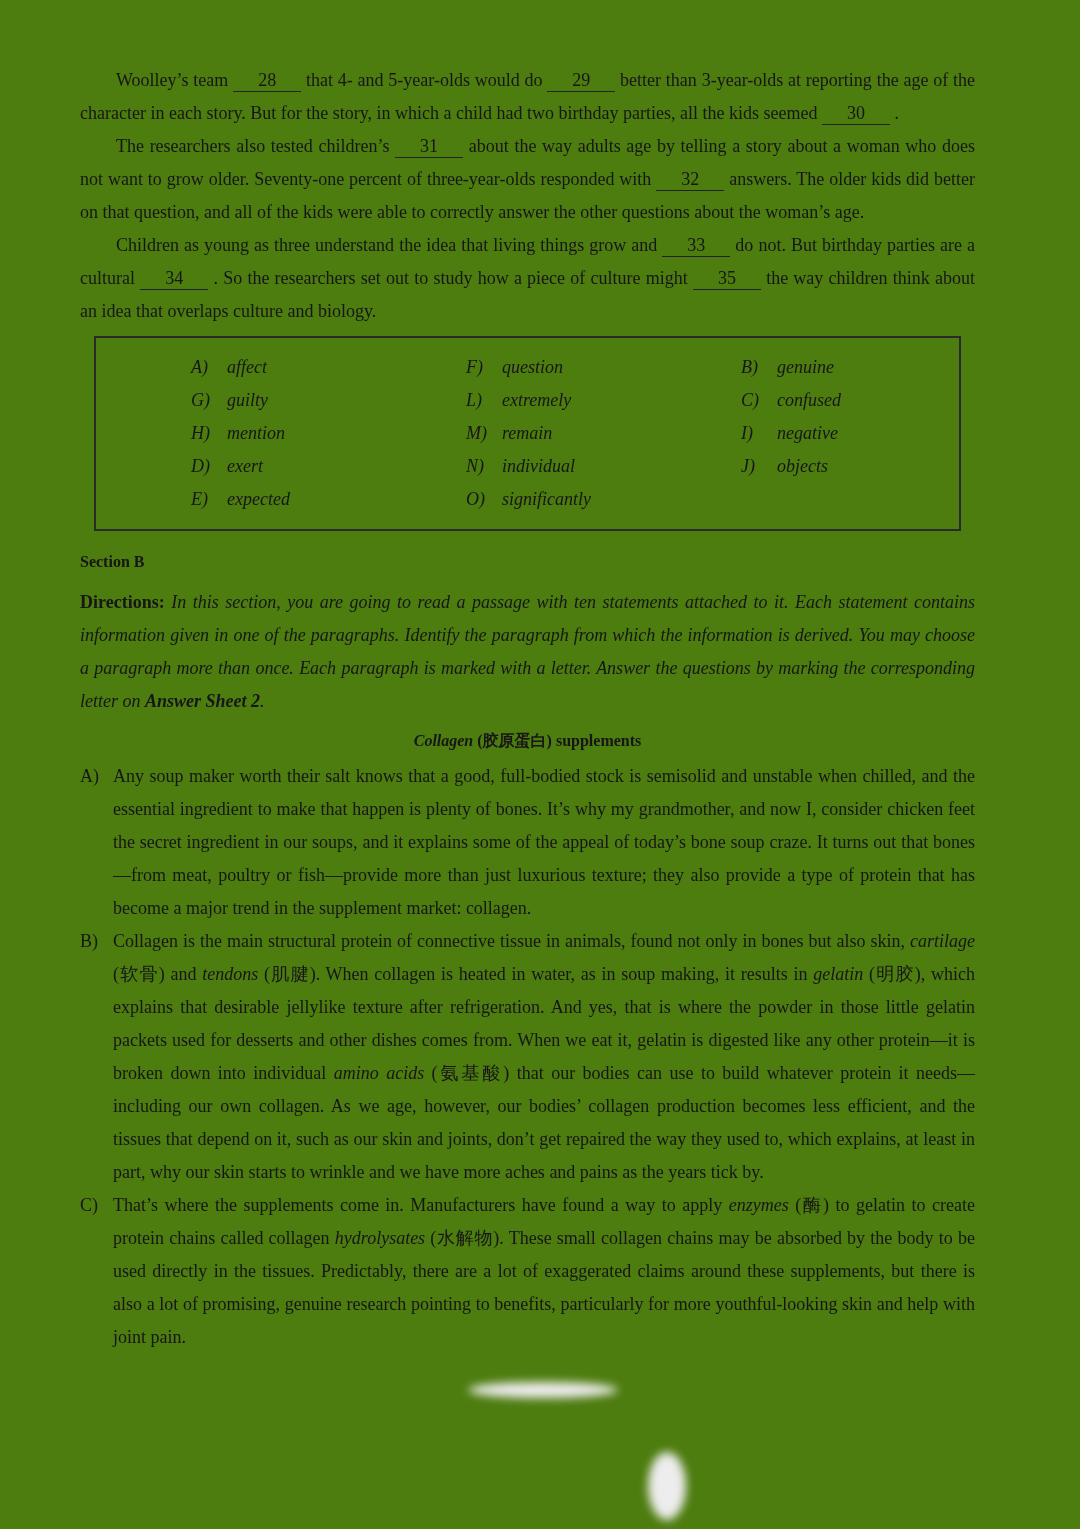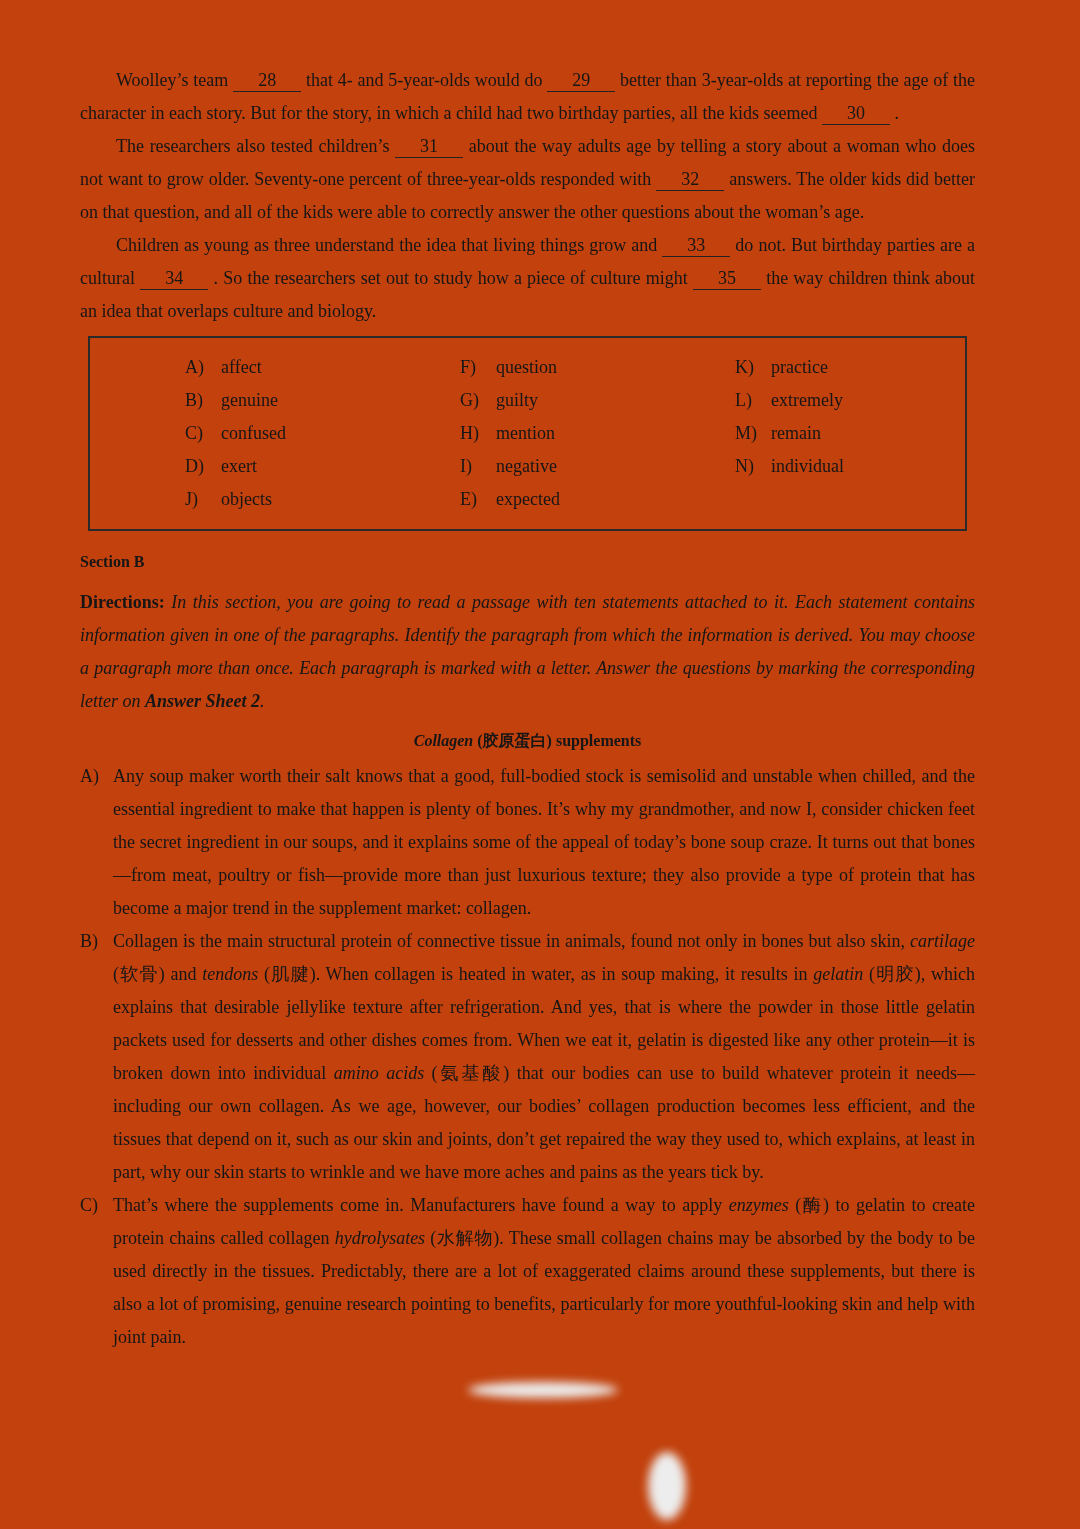--- a/index.html
+++ b/index.html
@@ -1,34 +1,35 @@
 <!DOCTYPE html>
 <html><head>
 <meta charset="utf-8">
 <style>
   html,body{margin:0;padding:0;background:#ffffff;}
   .page{
-    width:1080px;height:1529px;box-sizing:border-box;background:#c2410c;
+    width:1080px;height:1529px;box-sizing:border-box;background:#4d7c0f;
     padding:64px 105px 0 80px;position:relative;overflow:hidden;
     font-family:"Liberation Serif","DejaVu Serif",serif;
     font-size:18px;line-height:33px;color:#161616;
   }
   .para{margin:0;text-align:justify;}
   .indent{text-indent:36px;}
   .seg-b{font-weight:bold;font-style:normal;}
   .seg-i{font-style:italic;}
   .seg-bi{font-weight:bold;font-style:italic;}
   .seg-blank{
     display:inline-block;min-width:56px;padding:0 6px;text-align:center;
     border-bottom:1.6px solid #222;text-indent:0;line-height:22px;
   }
   .word-bank{
-    border:2px solid #2a2a2a;margin:8px 8px 12px;box-sizing:border-box;
+    border:2px solid #2a2a2a;margin:8px 14px 12px;box-sizing:border-box;
     padding:13px 10px 13px 95px;display:grid;grid-template-columns:275px 275px 1fr;
     line-height:33px;
+    font-style:italic;
   }
   .wb-cell{white-space:nowrap;}
   .wb-letter{display:inline-block;min-width:36px;}
   .section-heading{font-size:16px;font-weight:bold;margin:14px 0 8px;}
   .directions{margin:0 0 2px;}
   .passage-title{text-align:center;font-weight:bold;font-size:16px;margin:8px 0 4px;line-height:30px;}
   .lettered{display:flex;margin:0;}
   .p-label{flex:0 0 33px;}
   .p-body{flex:1;margin:0;text-align:justify;}
   .smudge{position:absolute;background:#ededed;filter:blur(5px);border-radius:50%;}
@@ -42,32 +43,32 @@
 
   <section>
     <p class="para indent"><span>Woolley’s team </span><span class="seg-blank">28</span><span> that 4- and 5-year-olds would do </span><span class="seg-blank">29</span><span> better than 3-year-olds at reporting the age of the character in each story. But for the story, in which a child had two birthday parties, all the kids seemed </span><span class="seg-blank">30</span><span> .</span></p>
     <p class="para indent"><span>The researchers also tested children’s </span><span class="seg-blank">31</span><span> about the way adults age by telling a story about a woman who does not want to grow older. Seventy-one percent of three-year-olds responded with </span><span class="seg-blank">32</span><span> answers. The older kids did better on that question, and all of the kids were able to correctly answer the other questions about the woman’s age.</span></p>
     <p class="para indent"><span>Children as young as three understand the idea that living things grow and </span><span class="seg-blank">33</span><span> do not. But birthday parties are a cultural </span><span class="seg-blank">34</span><span> . So the researchers set out to study how a piece of culture might </span><span class="seg-blank">35</span><span> the way children think about an idea that overlaps culture and biology.</span></p>
   </section>
 
   <div class="word-bank">
     <div class="wb-cell"><span class="wb-letter">A)</span><span>affect</span></div>
     <div class="wb-cell"><span class="wb-letter">F)</span><span>question</span></div>
-    <div class="wb-cell"><span class="wb-letter">K)</span><span>practice</span></div>
     <div class="wb-cell"><span class="wb-letter">B)</span><span>genuine</span></div>
     <div class="wb-cell"><span class="wb-letter">G)</span><span>guilty</span></div>
     <div class="wb-cell"><span class="wb-letter">L)</span><span>extremely</span></div>
     <div class="wb-cell"><span class="wb-letter">C)</span><span>confused</span></div>
     <div class="wb-cell"><span class="wb-letter">H)</span><span>mention</span></div>
     <div class="wb-cell"><span class="wb-letter">M)</span><span>remain</span></div>
+    <div class="wb-cell"><span class="wb-letter">I)</span><span>negative</span></div>
     <div class="wb-cell"><span class="wb-letter">D)</span><span>exert</span></div>
-    <div class="wb-cell"><span class="wb-letter">I)</span><span>negative</span></div>
     <div class="wb-cell"><span class="wb-letter">N)</span><span>individual</span></div>
     <div class="wb-cell"><span class="wb-letter">J)</span><span>objects</span></div>
     <div class="wb-cell"><span class="wb-letter">E)</span><span>expected</span></div>
+    <div class="wb-cell"><span class="wb-letter">O)</span><span>significantly</span></div>
   </div>
 
   <h2 class="section-heading">Section B</h2>
 
   <p class="para directions"><span class="seg-b">Directions:</span><span class="seg-i"> In this section, you are going to read a passage with ten statements attached to it. Each statement contains information given in one of the paragraphs. Identify the paragraph from which the information is derived. You may choose a paragraph more than once. Each paragraph is marked with a letter. Answer the questions by marking the corresponding letter on </span><span class="seg-bi">Answer Sheet 2</span><span class="seg-i">.</span></p>
 
   <h3 class="passage-title"><span class="seg-bi">Collagen</span><span class="seg-b"> (胶原蛋白) supplements</span></h3>
 
   <div class="lettered">
     <span class="p-label">A)</span>

